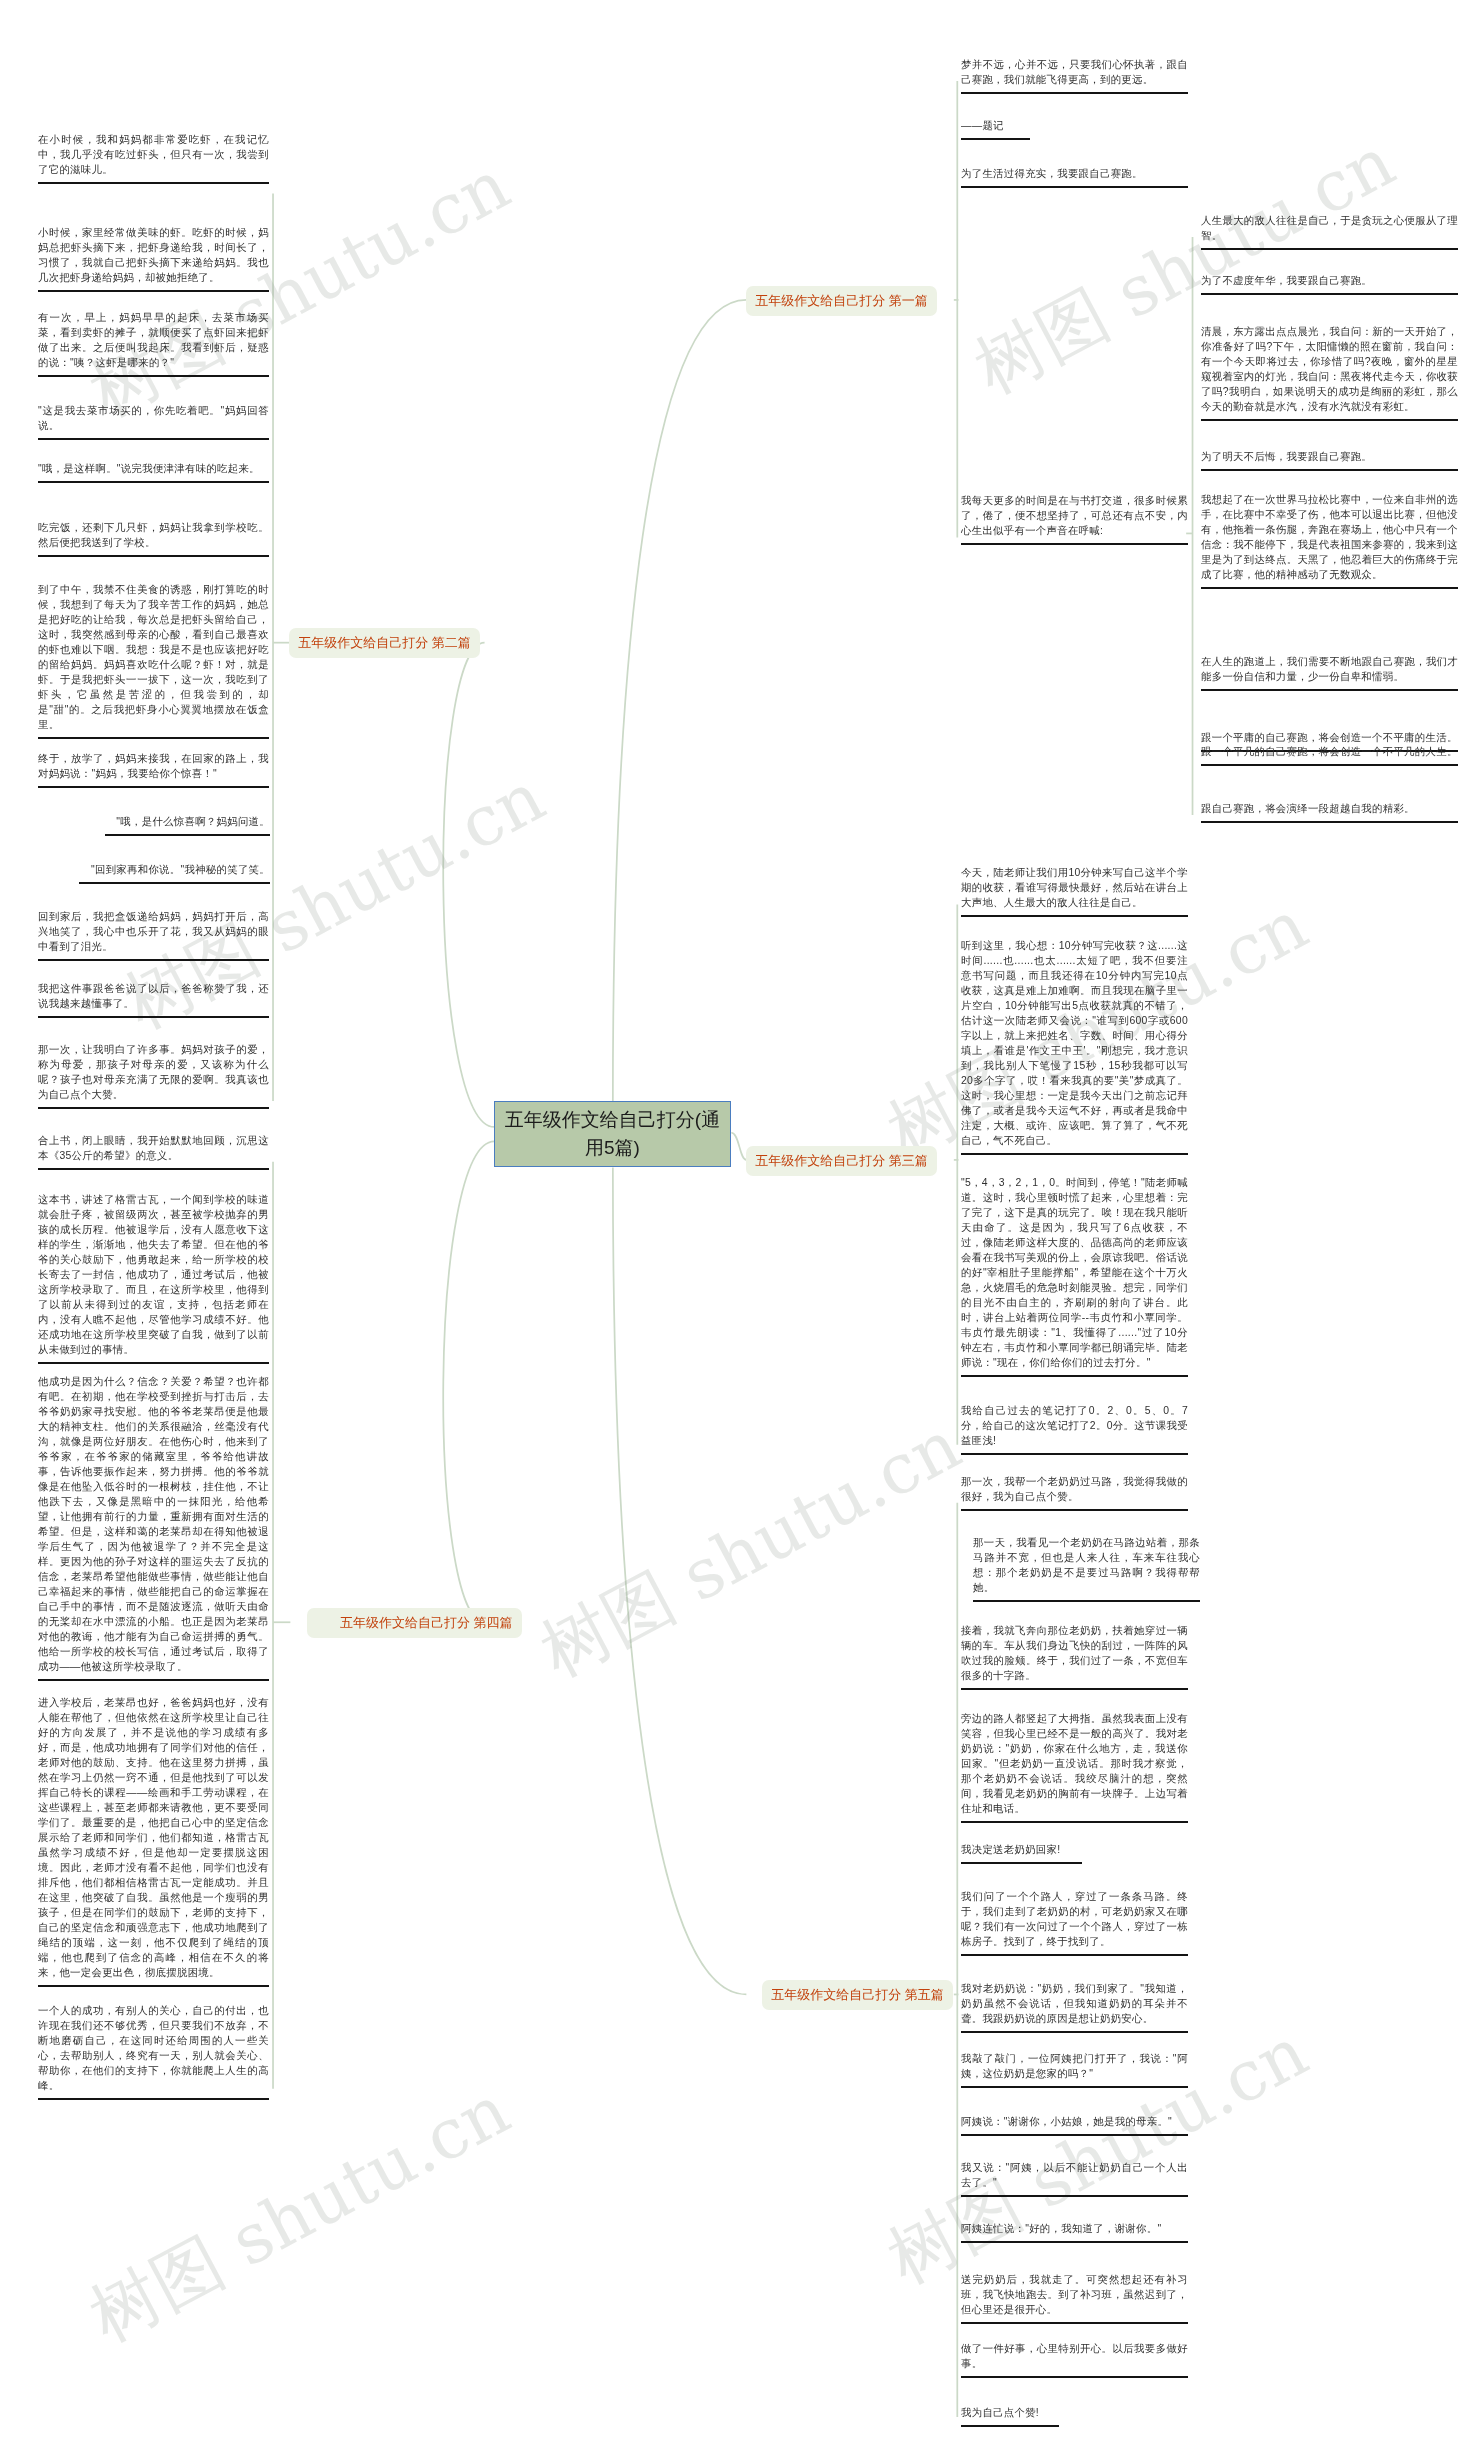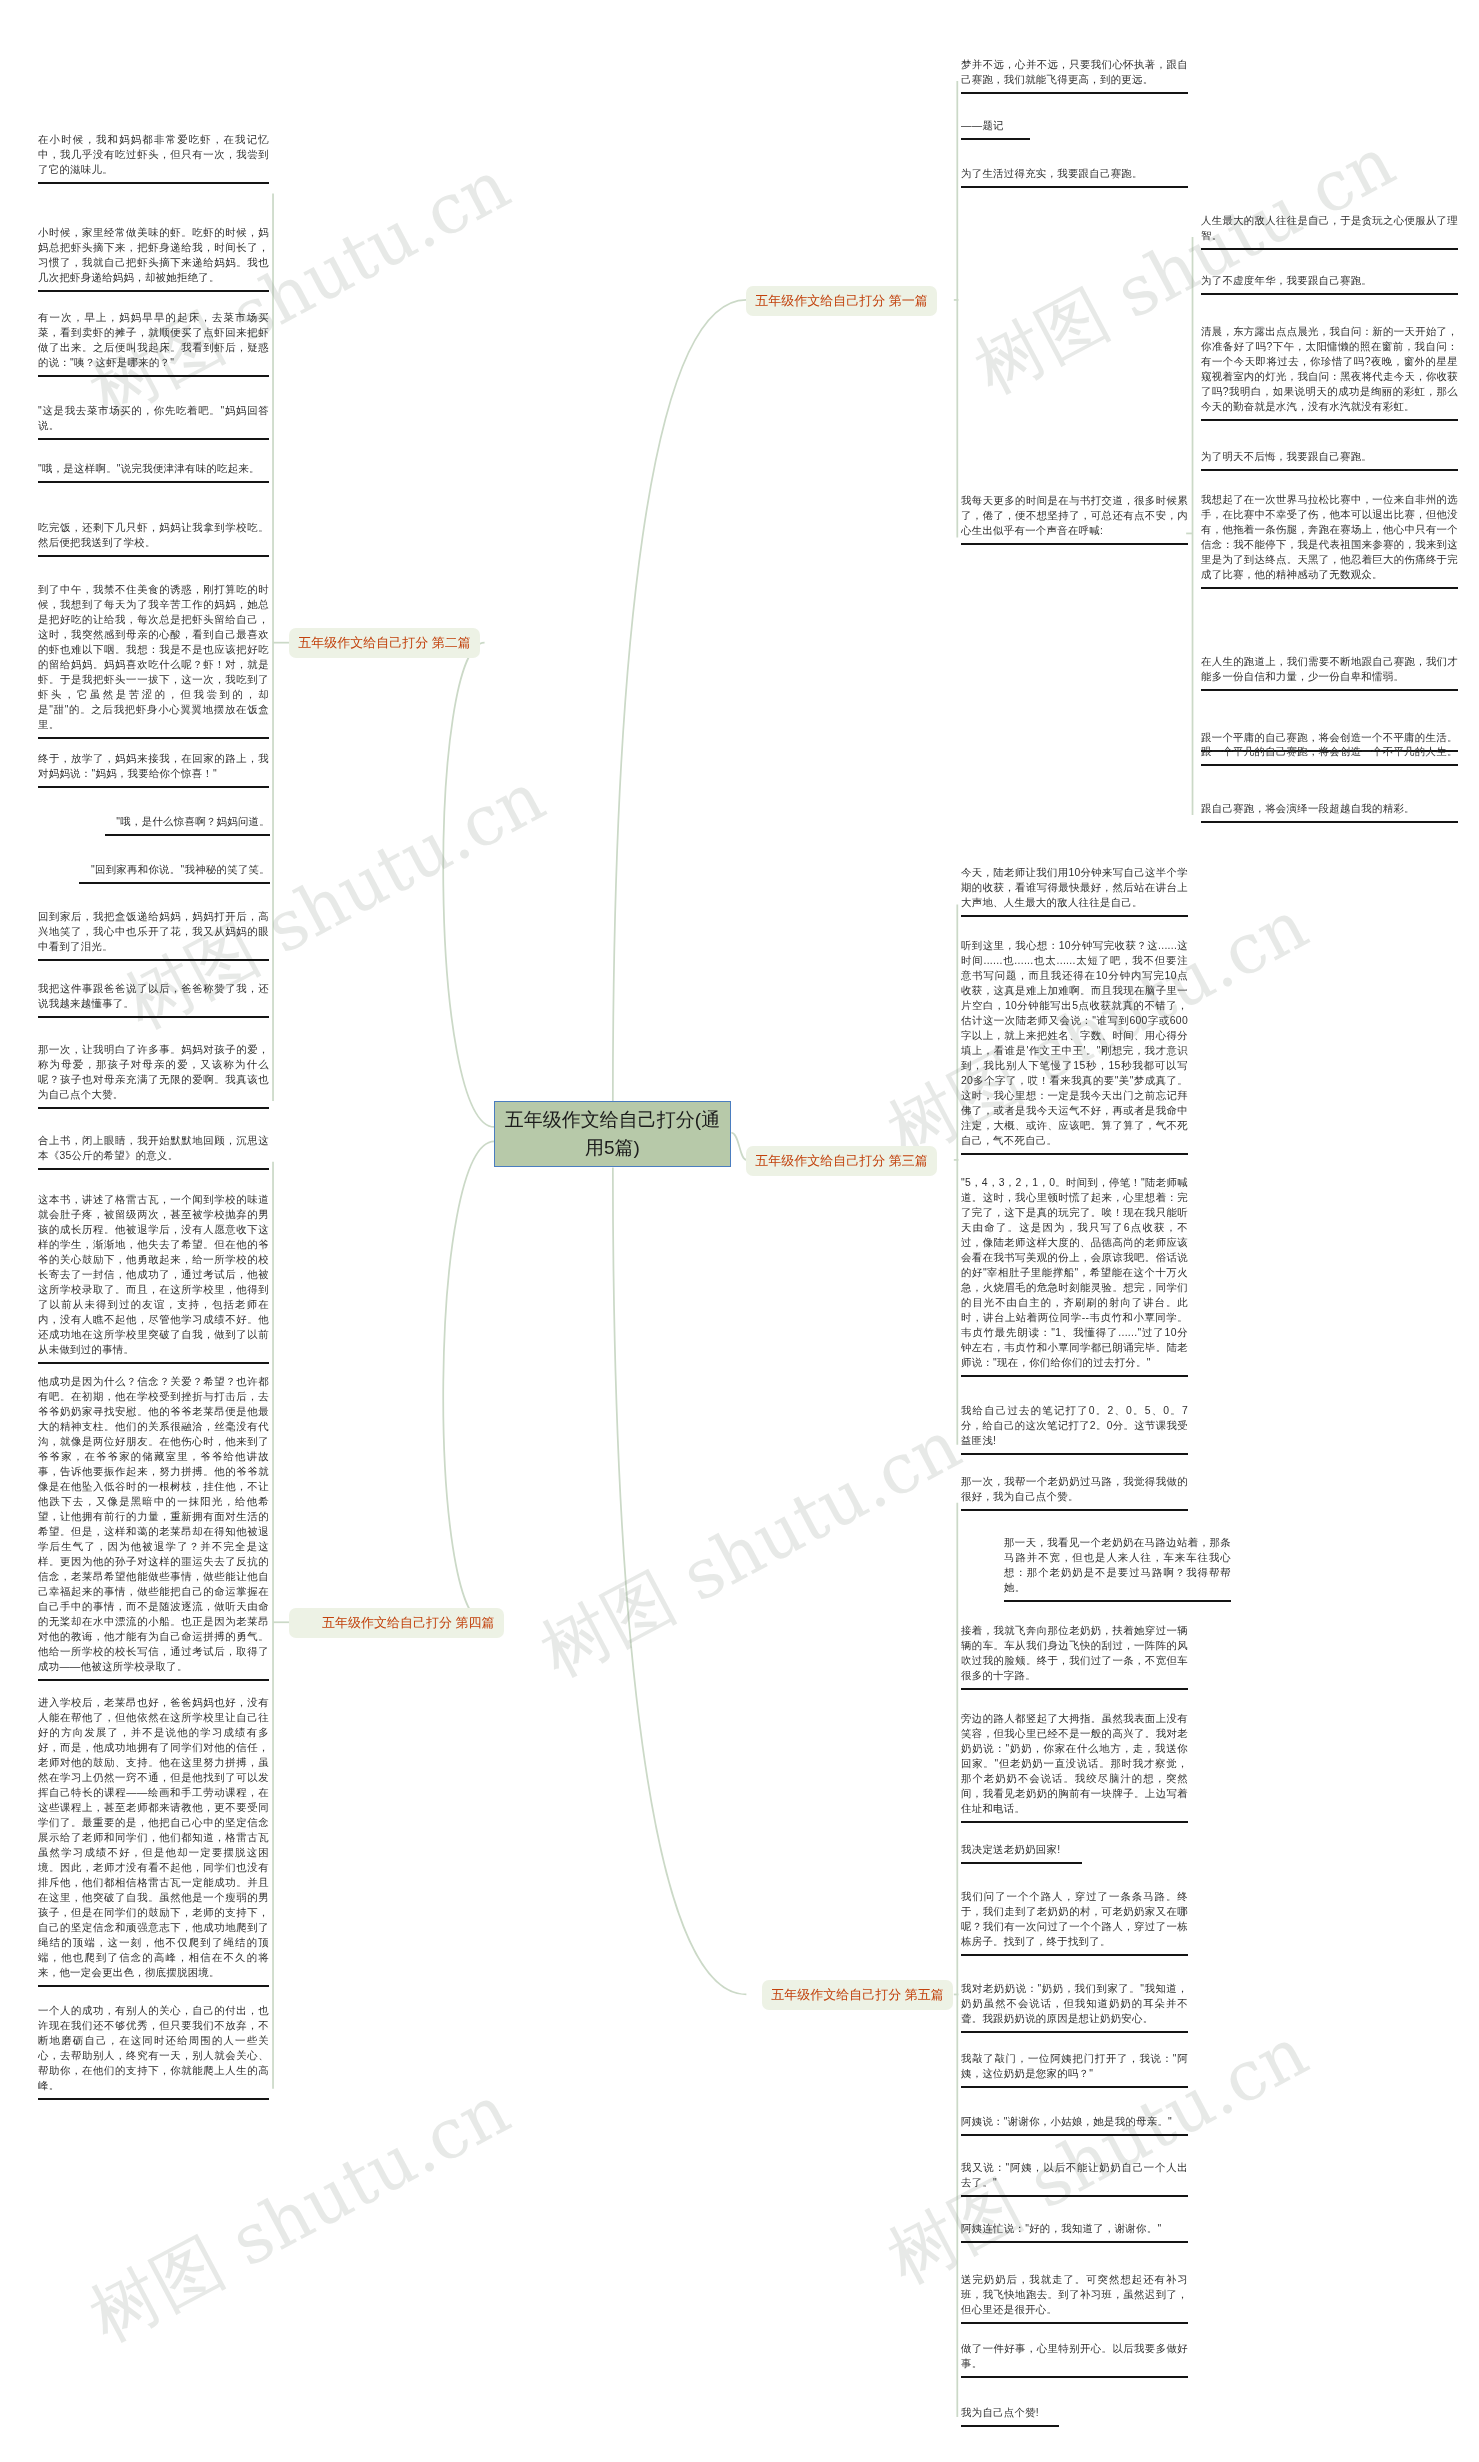--- a/index.html
+++ b/index.html
@@ -58,21 +58,21 @@
   <div class="watermark" style="left:867px;top:983px;">树图 shutu.cn</div>
   <div class="watermark" style="left:520px;top:1503px;">树图 shutu.cn</div>
   <div class="watermark" style="left:867px;top:2110px;">树图 shutu.cn</div>
   <div class="watermark" style="left:69px;top:2168px;">树图 shutu.cn</div>
 
   <div id="center-topic">五年级作文给自己打分(通用5篇)</div>
 
   <div class="branch-label" style="left:746px;top:286px;">五年级作文给自己打分 第一篇</div>
   <div class="branch-label" style="left:289px;top:628px;">五年级作文给自己打分 第二篇</div>
   <div class="branch-label" style="left:746px;top:1146px;">五年级作文给自己打分 第三篇</div>
-  <div class="branch-label" style="left:289px;top:1608px;padding-left:33px;">五年级作文给自己打分 第四篇</div>
+  <div class="branch-label" style="left:307px;top:1608px;padding-left:33px;">五年级作文给自己打分 第四篇</div>
   <div class="branch-label" style="left:746px;top:1980px;margin-left:16px;">五年级作文给自己打分 第五篇</div>
 
 <div class="node" style="left: 961px; top: 57px; width: 227px;">梦并不远，心并不远，只要我们心怀执著，跟自己赛跑，我们就能飞得更高，到的更远。</div>
     <div class="node" style="left: 961px; top: 118px; width: 69px;">——题记</div>
     <div class="node" style="left: 961px; top: 166px; width: 227px;">为了生活过得充实，我要跟自己赛跑。</div>
     <div class="node" style="left: 961px; top: 493px; width: 227px;">我每天更多的时间是在与书打交道，很多时候累了，倦了，便不想坚持了，可总还有点不安，内心生出似乎有一个声音在呼喊:</div>
     <div class="node" style="left: 1201px; top: 213px; width: 257px;">人生最大的敌人往往是自己，于是贪玩之心便服从了理智。</div>
     <div class="node" style="left: 1201px; top: 273px; width: 257px;">为了不虚度年华，我要跟自己赛跑。</div>
     <div class="node" style="left: 1201px; top: 324px; width: 257px;">清晨，东方露出点点晨光，我自问：新的一天开始了，你准备好了吗?下午，太阳慵懒的照在窗前，我自问：有一个今天即将过去，你珍惜了吗?夜晚，窗外的星星窥视着室内的灯光，我自问：黑夜将代走今天，你收获了吗?我明白，如果说明天的成功是绚丽的彩虹，那么今天的勤奋就是水汽，没有水汽就没有彩虹。</div>
     <div class="node" style="left: 1201px; top: 449px; width: 257px;">为了明天不后悔，我要跟自己赛跑。</div>
@@ -97,21 +97,21 @@
     <div class="node" style="left: 961px; top: 865px; width: 227px;">今天，陆老师让我们用10分钟来写自己这半个学期的收获，看谁写得最快最好，然后站在讲台上大声地、人生最大的敌人往往是自己。</div>
     <div class="node" style="left: 961px; top: 938px; width: 227px;">听到这里，我心想：10分钟写完收获？这......这时间......也......也太......太短了吧，我不但要注意书写问题，而且我还得在10分钟内写完10点收获，这真是难上加难啊。而且我现在脑子里一片空白，10分钟能写出5点收获就真的不错了，估计这一次陆老师又会说："谁写到600字或600字以上，就上来把姓名、字数、时间、用心得分填上，看谁是'作文王中王'。"刚想完，我才意识到，我比别人下笔慢了15秒，15秒我都可以写20多个字了，哎！看来我真的要"美"梦成真了。这时，我心里想：一定是我今天出门之前忘记拜佛了，或者是我今天运气不好，再或者是我命中注定，大概、或许、应该吧。算了算了，气不死自己，气不死自己。</div>
     <div class="node" style="left: 961px; top: 1175px; width: 227px;">"5，4，3，2，1，0。时间到，停笔！"陆老师喊道。这时，我心里顿时慌了起来，心里想着：完了完了，这下是真的玩完了。唉！现在我只能听天由命了。这是因为，我只写了6点收获，不过，像陆老师这样大度的、品德高尚的老师应该会看在我书写美观的份上，会原谅我吧。俗话说的好"宰相肚子里能撑船"，希望能在这个十万火急，火烧眉毛的危急时刻能灵验。想完，同学们的目光不由自主的，齐刷刷的射向了讲台。此时，讲台上站着两位同学--韦贞竹和小覃同学。韦贞竹最先朗读："1、我懂得了......"过了10分钟左右，韦贞竹和小覃同学都已朗诵完毕。陆老师说："现在，你们给你们的过去打分。"</div>
     <div class="node" style="left: 961px; top: 1403px; width: 227px;">我给自己过去的笔记打了0。2、0。5、0。7分，给自己的这次笔记打了2。0分。这节课我受益匪浅!</div>
     <div class="node" style="left: 38px; top: 1133px; width: 231px;">合上书，闭上眼睛，我开始默默地回顾，沉思这本《35公斤的希望》的意义。</div>
     <div class="node" style="left: 38px; top: 1192px; width: 231px;">这本书，讲述了格雷古瓦，一个闻到学校的味道就会肚子疼，被留级两次，甚至被学校抛弃的男孩的成长历程。他被退学后，没有人愿意收下这样的学生，渐渐地，他失去了希望。但在他的爷爷的关心鼓励下，他勇敢起来，给一所学校的校长寄去了一封信，他成功了，通过考试后，他被这所学校录取了。而且，在这所学校里，他得到了以前从未得到过的友谊，支持，包括老师在内，没有人瞧不起他，尽管他学习成绩不好。他还成功地在这所学校里突破了自我，做到了以前从未做到过的事情。</div>
     <div class="node" style="left: 38px; top: 1374px; width: 231px;">他成功是因为什么？信念？关爱？希望？也许都有吧。在初期，他在学校受到挫折与打击后，去爷爷奶奶家寻找安慰。他的爷爷老莱昂便是他最大的精神支柱。他们的关系很融洽，丝毫没有代沟，就像是两位好朋友。在他伤心时，他来到了爷爷家，在爷爷家的储藏室里，爷爷给他讲故事，告诉他要振作起来，努力拼搏。他的爷爷就像是在他坠入低谷时的一根树枝，挂住他，不让他跌下去，又像是黑暗中的一抹阳光，给他希望，让他拥有前行的力量，重新拥有面对生活的希望。但是，这样和蔼的老莱昂却在得知他被退学后生气了，因为他被退学了？并不完全是这样。更因为他的孙子对这样的噩运失去了反抗的信念，老莱昂希望他能做些事情，做些能让他自己幸福起来的事情，做些能把自己的命运掌握在自己手中的事情，而不是随波逐流，做听天由命的无桨却在水中漂流的小船。也正是因为老莱昂对他的教诲，他才能有为自己命运拼搏的勇气。他给一所学校的校长写信，通过考试后，取得了成功——他被这所学校录取了。</div>
     <div class="node" style="left: 38px; top: 1695px; width: 231px;">进入学校后，老莱昂也好，爸爸妈妈也好，没有人能在帮他了，但他依然在这所学校里让自己往好的方向发展了，并不是说他的学习成绩有多好，而是，他成功地拥有了同学们对他的信任，老师对他的鼓励、支持。他在这里努力拼搏，虽然在学习上仍然一窍不通，但是他找到了可以发挥自己特长的课程——绘画和手工劳动课程，在这些课程上，甚至老师都来请教他，更不要受同学们了。最重要的是，他把自己心中的坚定信念展示给了老师和同学们，他们都知道，格雷古瓦虽然学习成绩不好，但是他却一定要摆脱这困境。因此，老师才没有看不起他，同学们也没有排斥他，他们都相信格雷古瓦一定能成功。并且在这里，他突破了自我。虽然他是一个瘦弱的男孩子，但是在同学们的鼓励下，老师的支持下，自己的坚定信念和顽强意志下，他成功地爬到了绳结的顶端，这一刻，他不仅爬到了绳结的顶端，他也爬到了信念的高峰，相信在不久的将来，他一定会更出色，彻底摆脱困境。</div>
     <div class="node" style="left: 38px; top: 2003px; width: 231px;">一个人的成功，有别人的关心，自己的付出，也许现在我们还不够优秀，但只要我们不放弃，不断地磨砺自己，在这同时还给周围的人一些关心，去帮助别人，终究有一天，别人就会关心、帮助你，在他们的支持下，你就能爬上人生的高峰。</div>
     <div class="node" style="left: 961px; top: 1474px; width: 227px;">那一次，我帮一个老奶奶过马路，我觉得我做的很好，我为自己点个赞。</div>
-    <div class="node" style="left: 1004px; top: 1535px; width: 227px;">那一天，我看见一个老奶奶在马路边站着，那条马路并不宽，但也是人来人往，车来车往我心想：那个老奶奶是不是要过马路啊？我得帮帮她。</div>
+    <div class="node" style="left: 973px; top: 1535px; width: 227px;">那一天，我看见一个老奶奶在马路边站着，那条马路并不宽，但也是人来人往，车来车往我心想：那个老奶奶是不是要过马路啊？我得帮帮她。</div>
     <div class="node" style="left: 961px; top: 1623px; width: 227px;">接着，我就飞奔向那位老奶奶，扶着她穿过一辆辆的车。车从我们身边飞快的刮过，一阵阵的风吹过我的脸颊。终于，我们过了一条，不宽但车很多的十字路。</div>
     <div class="node" style="left: 961px; top: 1711px; width: 227px;">旁边的路人都竖起了大拇指。虽然我表面上没有笑容，但我心里已经不是一般的高兴了。我对老奶奶说："奶奶，你家在什么地方，走，我送你回家。"但老奶奶一直没说话。那时我才察觉，那个老奶奶不会说话。我绞尽脑汁的想，突然间，我看见老奶奶的胸前有一块牌子。上边写着住址和电话。</div>
     <div class="node" style="left: 961px; top: 1842px; width: 121px;">我决定送老奶奶回家!</div>
     <div class="node" style="left: 961px; top: 1889px; width: 227px;">我们问了一个个路人，穿过了一条条马路。终于，我们走到了老奶奶的村，可老奶奶家又在哪呢？我们有一次问过了一个个路人，穿过了一栋栋房子。找到了，终于找到了。</div>
     <div class="node" style="left: 961px; top: 1981px; width: 227px;">我对老奶奶说："奶奶，我们到家了。"我知道，奶奶虽然不会说话，但我知道奶奶的耳朵并不聋。我跟奶奶说的原因是想让奶奶安心。</div>
     <div class="node" style="left: 961px; top: 2051px; width: 227px;">我敲了敲门，一位阿姨把门打开了，我说："阿姨，这位奶奶是您家的吗？"</div>
     <div class="node" style="left: 961px; top: 2114px; width: 227px;">阿姨说："谢谢你，小姑娘，她是我的母亲。"</div>
     <div class="node" style="left: 961px; top: 2160px; width: 227px;">我又说："阿姨，以后不能让奶奶自己一个人出去了。"</div>
     <div class="node" style="left: 961px; top: 2221px; width: 227px;">阿姨连忙说："好的，我知道了，谢谢你。"</div>
     <div class="node" style="left: 961px; top: 2272px; width: 227px;">送完奶奶后，我就走了。可突然想起还有补习班，我飞快地跑去。到了补习班，虽然迟到了，但心里还是很开心。</div>

